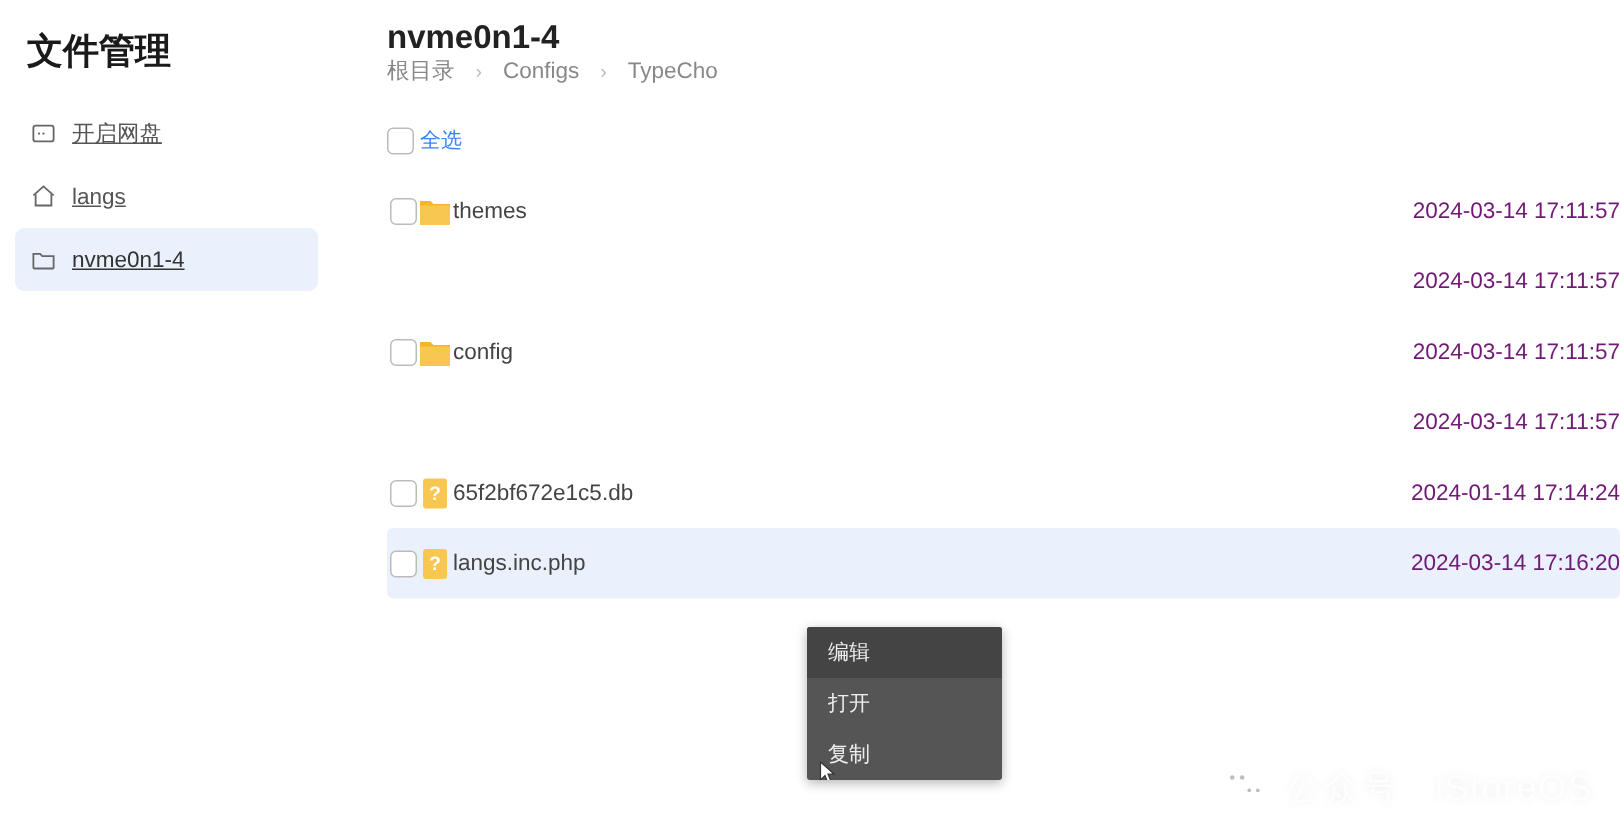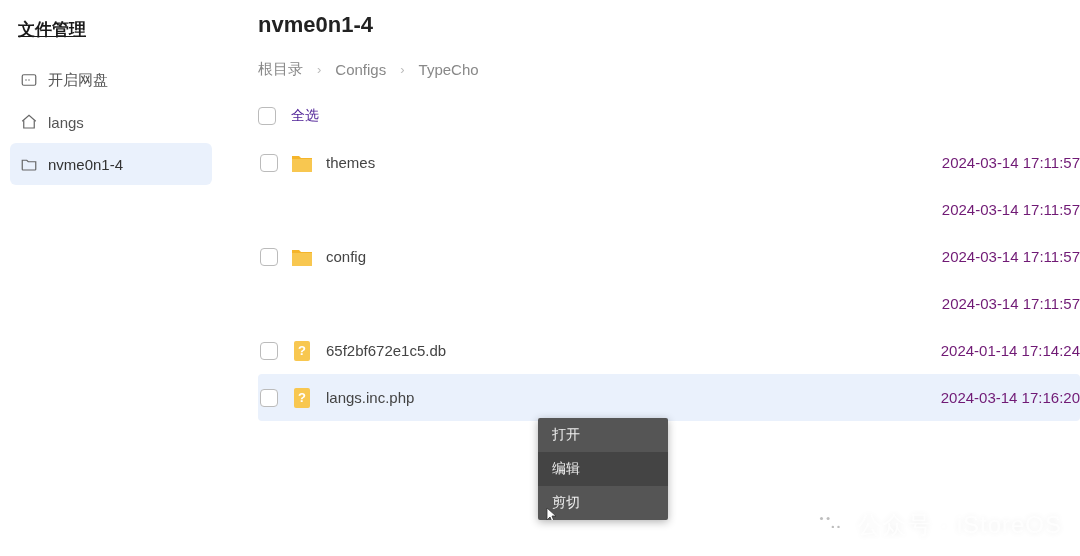--- a/index.html
+++ b/index.html
@@ -1,34 +1,34 @@
 <!DOCTYPE html>
 <html><head>
 <meta charset="utf-8">
 <style>
   * { box-sizing: border-box; margin: 0; padding: 0; }
   html, body { width: 1080px; height: 556px; font-family: "Microsoft YaHei", "PingFang SC", sans-serif; background: #fff; color: #333; overflow: hidden; }
   .app { display: flex; width: 100%; height: 100%; }
   .sidebar { width: 222px; padding: 18px 10px 10px 10px; }
-  .sidebar-title { font-size: 17px; font-weight: 700; color: #1a1a1a; padding: 0 8px 18px 8px; text-decoration: underline; }
-  .side-item { display: flex; align-items: center; gap: 10px; height: 42px; padding: 0 10px; border-radius: 6px; font-size: 15px; color: #555; cursor: pointer; }
+  .sidebar-title { font-size: 24px; font-weight: 700; color: #1a1a1a; padding: 0 8px 18px 8px; }
+  .side-item { display: flex; align-items: center; gap: 10px; height: 42px; padding: 0 10px; border-radius: 6px; font-size: 15px; color: #555; cursor: pointer; text-decoration: underline; }
   .side-item.active { background: #eaf1fc; color: #333; }
   .side-icon { width: 18px; height: 18px; display: inline-flex; align-items: center; justify-content: center; }
   .side-icon svg { width: 18px; height: 18px; stroke: #666; fill: none; stroke-width: 1.6; }
   .main { flex: 1; padding: 6px 0 0 36px; position: relative; }
   .page-title { font-size: 22px; font-weight: 700; color: #222; padding-top: 6px; }
-  .breadcrumb { display: flex; align-items: center; gap: 14px; color: #888; font-size: 15px; margin-top: 22px; }
+  .breadcrumb { display: flex; align-items: center; gap: 14px; color: #888; font-size: 15px; }
   .breadcrumb .crumb { cursor: pointer; }
   .breadcrumb .sep { color: #bbb; font-size: 13px; }
-  .select-row { display: flex; align-items: center; gap: 15px; margin-top: 28px; font-size: 14px; color: #4c1d95; }
+  .select-row { display: flex; align-items: center; gap: 4px; margin-top: 28px; font-size: 14px; color: #3b82f6; }
   .checkbox { width: 18px; height: 18px; border: 1.5px solid #bbb; border-radius: 4px; background: #fff; cursor: pointer; flex-shrink: 0; }
   .file-list { margin-top: 14px; }
   .file-row { display: flex; align-items: center; height: 47px; padding-right: 0; border-radius: 4px; }
   .file-row.selected { background: #eaf1fc; }
-  .file-left { display: flex; align-items: center; gap: 12px; padding-left: 2px; }
+  .file-left { display: flex; align-items: center; padding-left: 2px; }
   .file-name { font-size: 15px; color: #444; }
   .file-date { margin-left: auto; font-size: 15px; color: #701a75; padding-right: 0; white-space: nowrap; }
   .folder-icon, .file-icon { width: 24px; height: 22px; flex-shrink: 0; }
   .folder-icon svg, .file-icon svg { width: 24px; height: 22px; }
   .ctx-menu { position: absolute; left: 316px; top: 418px; width: 130px; background: #555; border-radius: 2px; box-shadow: 0 2px 8px rgba(0,0,0,0.3); overflow: hidden; z-index: 10; }
   .ctx-item { height: 34px; display: flex; align-items: center; padding: 0 14px; color: #eee; font-size: 14px; cursor: pointer; }
   .ctx-item:hover, .ctx-item.hover { background: #444; }
   .ctx-cursor { position: absolute; left: 8px; bottom: -3px; width: 12px; height: 16px; display: none; }
   .ctx-item.hover .ctx-cursor { display: block; }
   .watermark { position: absolute; right: 18px; bottom: 14px; display: flex; align-items: center; gap: 10px; color: rgba(255,255,255,0.80); font-size: 24px; text-shadow: 0 0 6px rgba(0,0,0,0.15); pointer-events: none; opacity: 0.55; }
@@ -135,31 +135,31 @@
                 <rect x="4" y="1" width="16" height="20" rx="2" fill="#f8c750"></rect>
                 <text x="12" y="15" text-anchor="middle" font-size="13" fill="#fff" font-weight="700">?</text>
               </svg></span>
             <span class="file-name">langs.inc.php</span>
           </div>
           <span class="file-date">2024-03-14 17:16:20</span>
         </div>
       </div>
 
     <div class="ctx-menu" id="ctx-menu">
-        <div class="ctx-item">
-          <span>打开</span>
-        </div>
         <div class="ctx-item hover">
           <span>编辑</span>
           <span class="ctx-cursor"><svg viewBox="0 0 12 16">
               <path d="M1 1 L1 13 L4 10 L6 15 L8 14 L6 9 L10 9 Z" fill="#fff" stroke="#333" stroke-width="0.8"></path>
             </svg></span>
         </div>
         <div class="ctx-item">
-          <span>剪切</span>
+          <span>打开</span>
+        </div>
+        <div class="ctx-item">
+          <span>复制</span>
         </div>
       </div>
 
     <div class="watermark">
       <span class="wm-icon">
         <svg viewBox="0 0 36 36">
             <circle cx="13" cy="14" r="10" fill="rgba(255,255,255,0.7)"></circle>
             <circle cx="24" cy="22" r="8" fill="rgba(255,255,255,0.7)"></circle>
             <circle cx="9" cy="11" r="1.6" fill="#888"></circle>
             <circle cx="16" cy="11" r="1.6" fill="#888"></circle>

